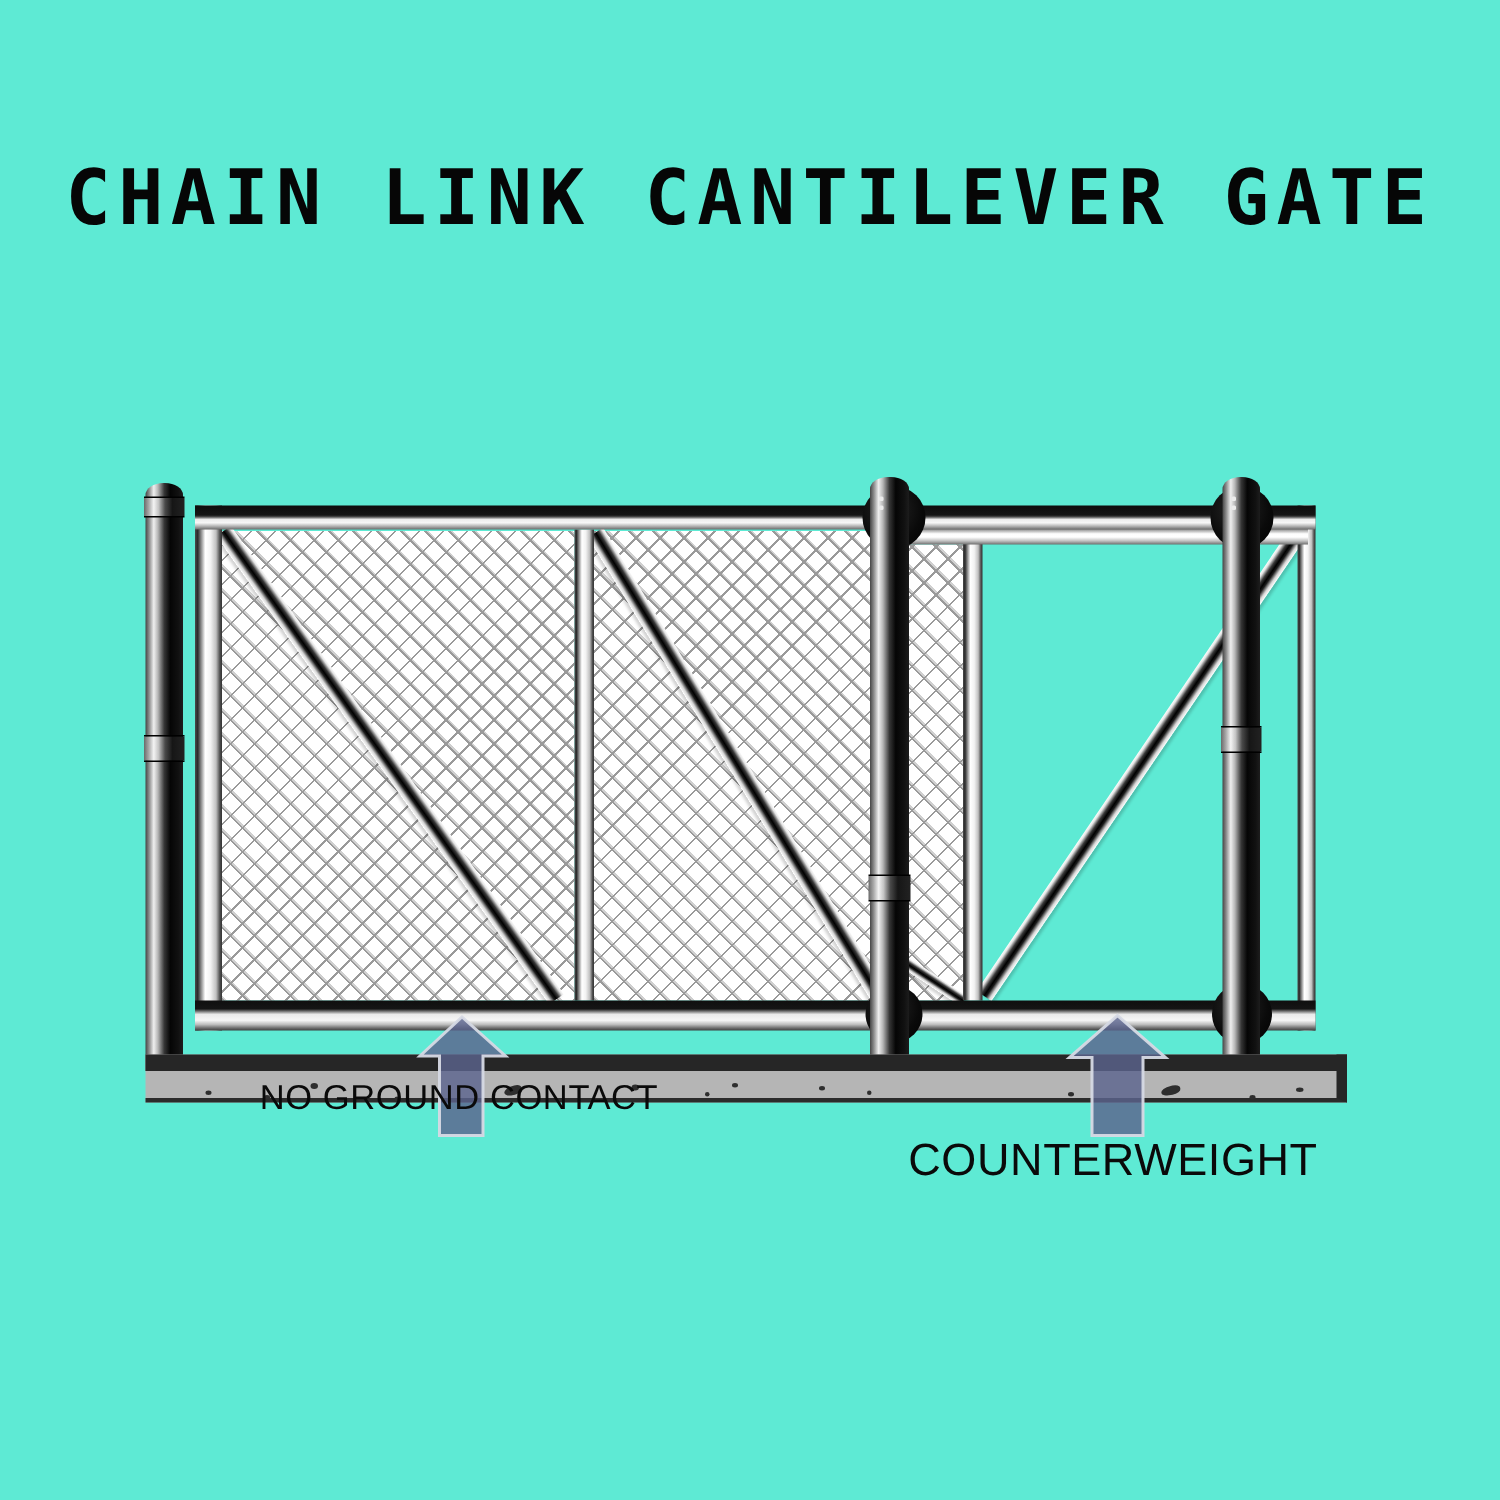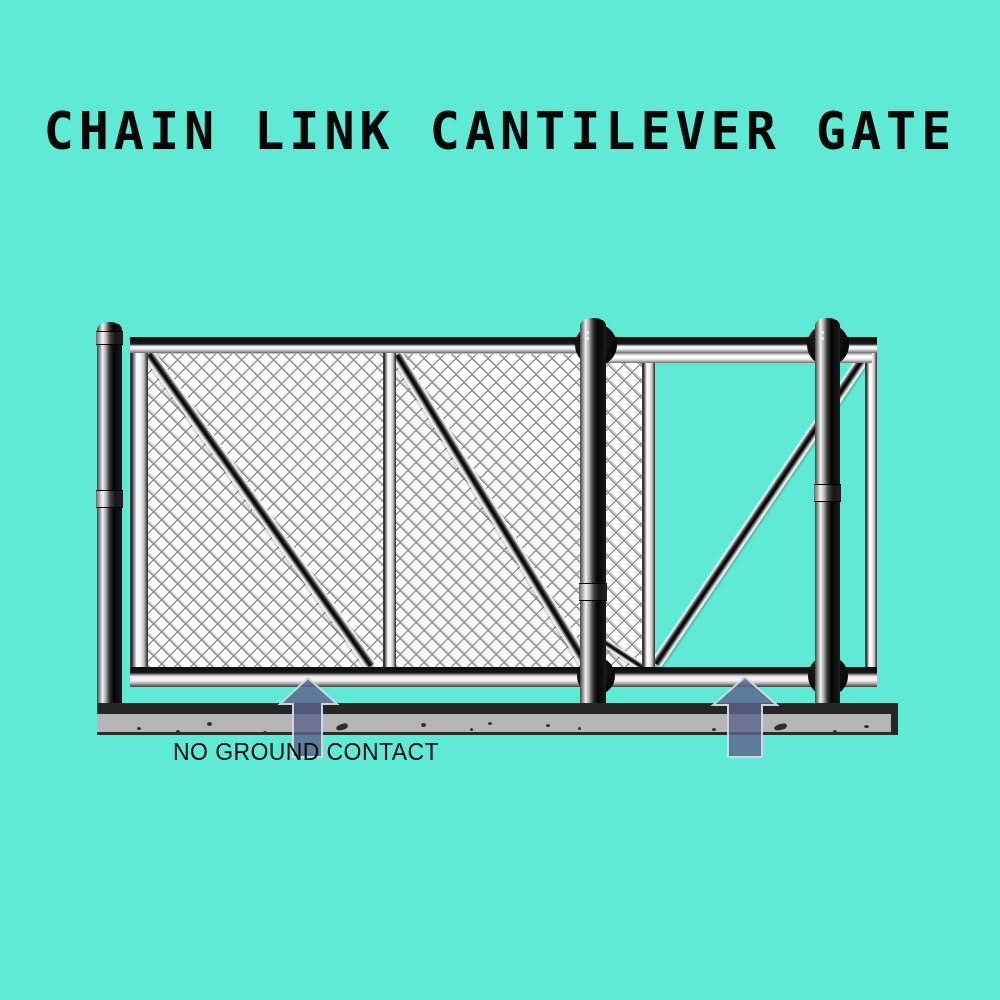--- a/index.html
+++ b/index.html
@@ -40,21 +40,21 @@
   #ground{left:97px;top:703px;width:801px;height:32px;box-sizing:border-box;
           background:#b5b5b5;border-top:11px solid #262626;border-right:7px solid #262626;
           border-bottom:3px solid #2b2b2b;z-index:7;}
   .speckle{background:#2e2e2e;border-radius:50%;z-index:8;}
 
   
   #arrow-layer{left:0;top:0;width:1000px;height:1000px;z-index:9;pointer-events:none;}
 
   
   .callout{color:#0a0a0a;text-align:center;white-space:nowrap;z-index:10;}
-  #label-ngc{left:106px;width:400px;top:739px;font-size:23px;letter-spacing:.4px;}
+  #label-ngc{left:106px;width:400px;top:718px;font-size:23px;letter-spacing:.4px;}
   #label-cw{left:542px;width:400px;top:757px;font-size:30px;letter-spacing:.4px;}
 </style>
 </head>
 <body>
 
 <div id="canvas">
 
   <div id="title" class="abs">CHAIN LINK CANTILEVER GATE</div>
 
   <div class="abs mesh" style="left:148px;top:354px;width:235px;height:313px;"></div>
@@ -108,14 +108,15 @@
   <div class="abs speckle" style="left:774px;top:724px;width:13px;height:6px;transform:rotate(-12deg);border-radius:60% 40% 50% 50%;"></div>
   <div class="abs speckle" style="left:833px;top:730px;width:4px;height:3px;"></div>
   <div class="abs speckle" style="left:864px;top:725px;width:5px;height:3px;"></div>
 
   <svg id="arrow-layer" class="abs" viewBox="0 0 1000 1000">
     <polygon points="308,678 337,704 322,704 322,757 293,757 293,704 280,704" fill="#5c648e" fill-opacity="0.82" stroke="#d6d9e4" stroke-opacity="0.95" stroke-width="2"></polygon>
     <polygon points="745,677 777,705 762,705 762,757 728,757 728,705 713,705" fill="#5c648e" fill-opacity="0.82" stroke="#d6d9e4" stroke-opacity="0.95" stroke-width="2"></polygon>
   </svg>
 
   <div id="label-ngc" class="abs callout">NO GROUND CONTACT</div>
+  <div id="label-cw" class="abs callout">COUNTERWEIGHT</div>
 
 </div>
 
 </body></html>

